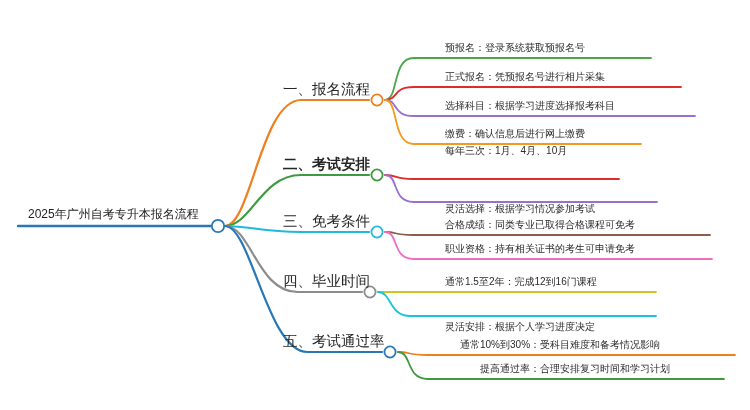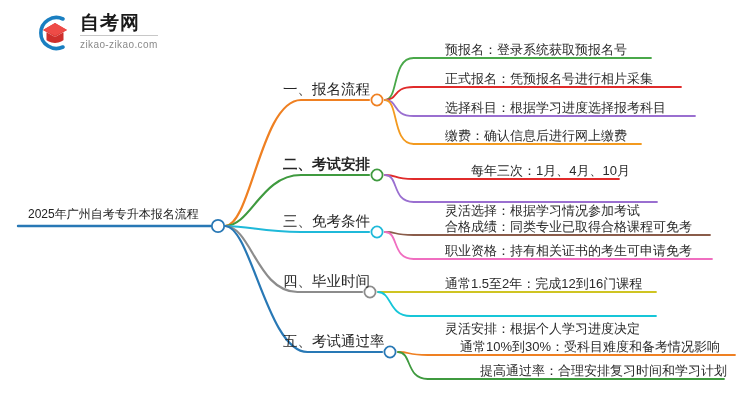--- a/index.html
+++ b/index.html
@@ -77,43 +77,29 @@
   .root-label {
     font-size: 12px;
     color: #222222;
   }
   .branch-label {
     font-size: 14.5px;
     color: #262626;
     text-align: center;
   }
   .leaf-label {
-    font-size: 13px;
+    font-size: 10px;
     color: #2b2b2b;
   }
 </style>
 </head>
 <body>
 
 <div id="root">
 
-  <div class="logo-wrap">
-    <div class="logo-mark">
-      <svg width="46" height="44" viewBox="0 0 46 44">
-        <path d="M33 9 A15.5 15.5 0 1 0 33 37" fill="none" stroke="#1a7fc1" stroke-width="3.6" stroke-linecap="round"></path>
-        <path d="M13 20 L25 13 L37 20 L25 27 Z" fill="#e03a35"></path>
-        <path d="M16.5 22.2 L16.5 30 C16.5 30 20 33 25 33 C30 33 33.5 30 33.5 30 L33.5 22.2 L25 27 Z" fill="#cf2f2c"></path>
-        <path d="M13 20 L25 13 L37 20 L25 25.4 Z" fill="#ee4b47"></path>
-      </svg>
-    </div>
-    <div class="logo-text-block">
-      <div class="logo-title">自考网</div>
-      <div class="logo-sub">zikao-zikao.com</div>
-    </div>
-  </div>
 
   <svg id="map-svg">
       <path d="M 18 226 L 211 226" fill="none" stroke="#2878b5" stroke-width="2.4" stroke-linecap="round"></path>
       <path d="M 225 226 C 251 226, 261 100, 301 100 L 369 100" fill="none" stroke="#ef8022" stroke-width="2.2" stroke-linecap="round"></path>
       <circle cx="377" cy="100" r="5.6" fill="#ffffff" stroke="#ef8022" stroke-width="1.8"></circle>
       <path d="M 385 100 C 399 100, 391.6 58, 413.6 58 L 651 58" fill="none" stroke="#4aa84a" stroke-width="1.8" stroke-linecap="round"></path>
       <path d="M 385 100 C 399 100, 391.6 87, 413.6 87 L 681 87" fill="none" stroke="#e02b2b" stroke-width="1.8" stroke-linecap="round"></path>
       <path d="M 385 100 C 399 100, 391.6 116, 413.6 116 L 695 116" fill="none" stroke="#9a6fd0" stroke-width="1.8" stroke-linecap="round"></path>
       <path d="M 385 100 C 399 100, 391.6 144, 413.6 144 L 641 144" fill="none" stroke="#f39a1f" stroke-width="1.8" stroke-linecap="round"></path>
       <path d="M 225 226 C 251 226, 261 175, 301 175 L 369 175" fill="none" stroke="#3f9a3f" stroke-width="2.2" stroke-linecap="round"></path>
@@ -136,21 +122,21 @@
     </svg>
 
   <div id="labels">
       <div class="node-label root-label" style="left: 28px; top: 206px;">2025年广州自考专升本报名流程</div>
       <div class="node-label branch-label" style="left: 283px; top: 80px;">一、报名流程</div>
       <div class="node-label leaf-label" style="left: 445px; top: 41px;">预报名：登录系统获取预报名号</div>
       <div class="node-label leaf-label" style="left: 445px; top: 70px;">正式报名：凭预报名号进行相片采集</div>
       <div class="node-label leaf-label" style="left: 445px; top: 99px;">选择科目：根据学习进度选择报考科目</div>
       <div class="node-label leaf-label" style="left: 445px; top: 127px;">缴费：确认信息后进行网上缴费</div>
       <div class="node-label branch-label" style="left: 283px; top: 155px; font-weight: bold;">二、考试安排</div>
-      <div class="node-label leaf-label" style="left: 445px; top: 162px; margin-left: 26px;">每年三次：1月、4月、10月</div>
+      <div class="node-label leaf-label" style="left: 445px; top: 144px;">每年三次：1月、4月、10月</div>
       <div class="node-label leaf-label" style="left: 445px; top: 202px;">灵活选择：根据学习情况参加考试</div>
       <div class="node-label branch-label" style="left: 283px; top: 212px;">三、免考条件</div>
       <div class="node-label leaf-label" style="left: 445px; top: 218px;">合格成绩：同类专业已取得合格课程可免考</div>
       <div class="node-label leaf-label" style="left: 445px; top: 242px;">职业资格：持有相关证书的考生可申请免考</div>
       <div class="node-label branch-label" style="left: 283px; top: 272px;">四、毕业时间</div>
       <div class="node-label leaf-label" style="left: 445px; top: 275px;">通常1.5至2年：完成12到16门课程</div>
       <div class="node-label leaf-label" style="left: 445px; top: 284px; margin-top: 36px;">灵活安排：根据个人学习进度决定</div>
       <div class="node-label branch-label" style="left: 283px; top: 332px;">五、考试通过率</div>
       <div class="node-label leaf-label" style="left: 460px; top: 338px;">通常10%到30%：受科目难度和备考情况影响</div>
       <div class="node-label leaf-label" style="left: 480px; top: 362px;">提高通过率：合理安排复习时间和学习计划</div>

